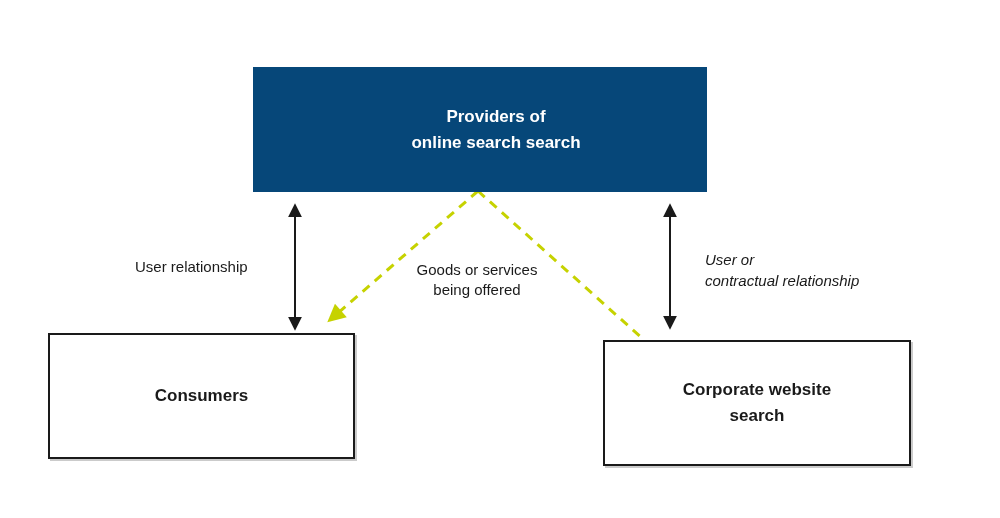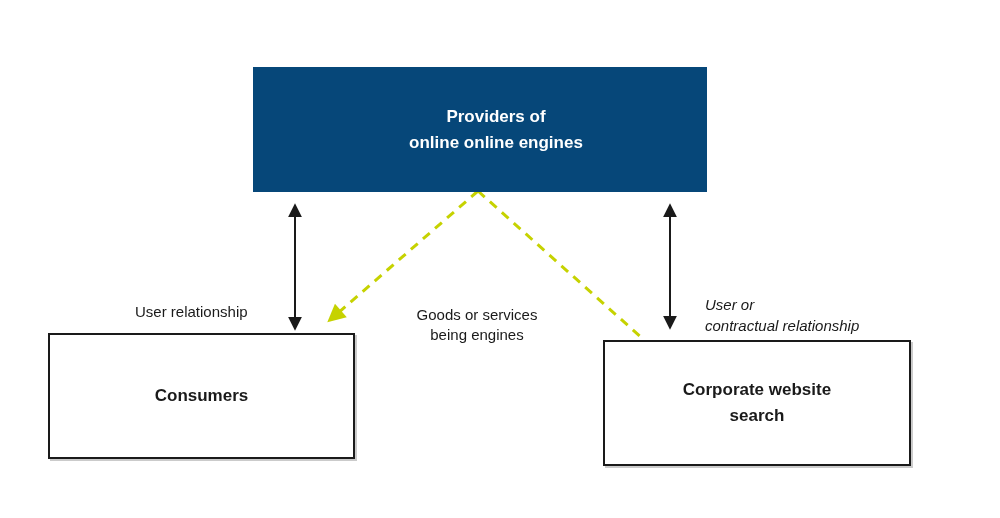--- a/index.html
+++ b/index.html
@@ -74,21 +74,20 @@
   .box-corporate {
     left: 603px; top: 340px;
     width: 308px; height: 126px;
   }
 
   .edge-label {
     position: absolute;
     color: var(--text-dark);
     font-size: 15px;
     line-height: 20px;
-    margin-top: 45px;
   }
   .label-user-relationship {
     left: 135px; top: 257px;
     white-space: nowrap;
   }
   .label-goods {
     left: 387px; top: 260px;
     width: 180px;
     text-align: center;
   }
@@ -118,37 +117,37 @@
 
     <line x1="670" y1="206" x2="670" y2="327" class="black-line" marker-start="url(#arrow-black)" marker-end="url(#arrow-black)"></line>
 
     <path d="M478,191 L330,320" class="lime-line" marker-end="url(#arrow-lime)"></path>
 
     <path d="M478,191 L643,339" class="lime-line"></path>
   </svg>
 
   <div class="box box-provider">
     <span>Providers of</span>
-    <span>online online engines</span>
+    <span>online search search</span>
   </div>
 
   <div class="box box-white box-consumers">
     <span>Consumers</span>
   </div>
 
   <div class="box box-white box-corporate">
     <span>Corporate website</span>
     <span>search</span>
   </div>
 
   <div class="edge-label label-user-relationship">User relationship</div>
 
   <div class="edge-label label-goods">
     <div>Goods or services</div>
-    <div>being engines</div>
+    <div>being offered</div>
   </div>
 
   <div class="edge-label label-contractual">
     <div>User or</div>
     <div>contractual relationship</div>
   </div>
 
 </div>
 
 </body></html>

